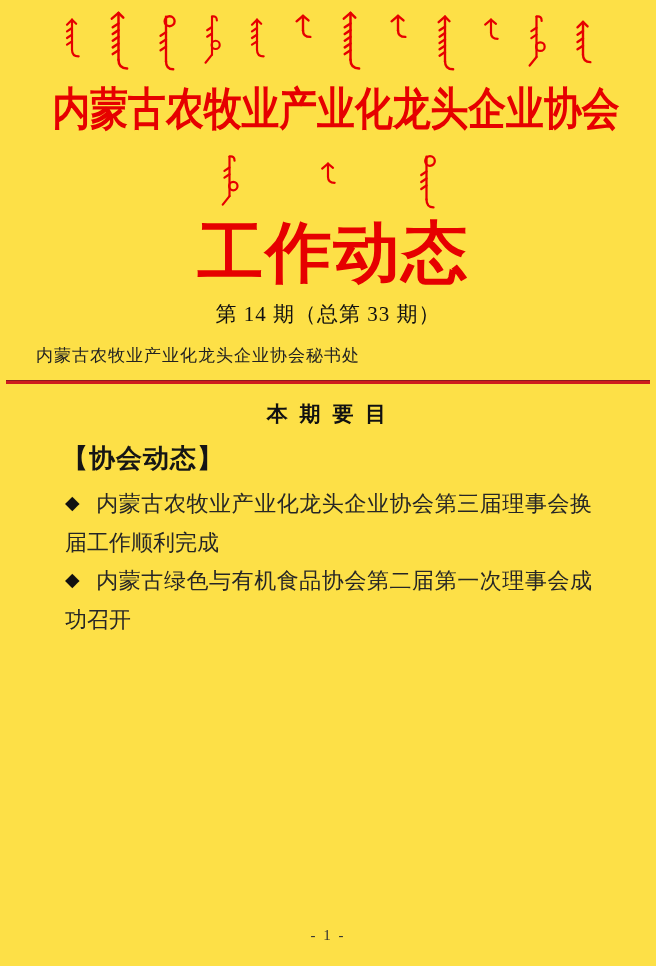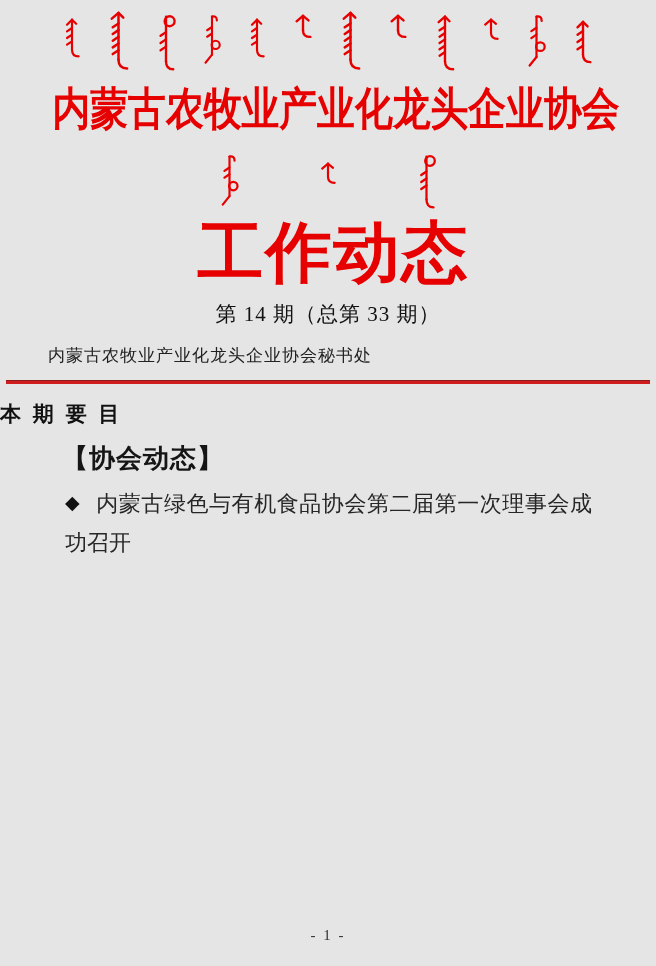--- a/index.html
+++ b/index.html
@@ -3,21 +3,21 @@
 <meta charset="utf-8">
 <style>
   :root{
     --accent-red:#e60000;
     --divider-red:#cf1d1d;
     --heading-black:#111111;
     --body-text:#262626;
   }
   html,body{margin:0;padding:0;background:#ffffff;}
   .page{
-    width:656px;height:966px;background:#e5e5e5;position:relative;
+    width:656px;height:966px;background:#fde047;position:relative;
     overflow:hidden;margin:0 auto;
     font-family:"Liberation Serif","DejaVu Serif",serif;
   }
   
   .mong-row{display:flex;justify-content:center;align-items:flex-start;}
   .mong-top{margin:10px 24px 0;gap:25px;height:68px;}
   .mong-mid{margin:20px 0 0;gap:78px;height:60px;}
   .mg{color:var(--accent-red);display:block;}
   .mt4{margin-top:4px;} .mt8{margin-top:8px;} .mt10{margin-top:10px;}
   
@@ -31,29 +31,29 @@
     margin:4px 0 0;text-align:center;color:var(--accent-red);
     font-size:66px;font-weight:bold;line-height:1.05;letter-spacing:2px;
     white-space:nowrap;
     padding-left:11px;
   }
   .issue-line{
     margin-top:12px;text-align:center;color:var(--heading-black);
     font-size:21px;font-weight:normal;letter-spacing:1px;
   }
   .pub-line{
-    margin:16px 48px 0;display:flex;justify-content:space-between;
+    margin:16px 36px 0;display:flex;justify-content:space-between;
     align-items:baseline;font-size:17px;color:#222222;letter-spacing:1px;
   }
   .divider{
     margin:13px 6px 0;height:3px;background:var(--divider-red);
     border-top:1px solid #8f1b1b;
   }
   .contents-title{
-    margin-top:16px;text-align:left;color:var(--heading-black);
+    margin-top:16px;text-align:center;color:var(--heading-black);
     font-size:21px;font-weight:bold;letter-spacing:3px;
     font-family:"Liberation Sans","DejaVu Sans",sans-serif;
   }
   .section-heading{
     margin:13px 62px 0;color:#151515;font-size:26px;font-weight:bold;
     font-family:"Liberation Sans","DejaVu Sans",sans-serif;letter-spacing:1px;
   }
   .toc{
     margin:9px 64px 0 65px;color:var(--body-text);
     font-size:22px;line-height:38px;text-align:justify;
@@ -169,19 +169,22 @@
   </div>
 
   <div class="divider"></div>
 
   <div class="contents-title">本 期 要 目</div>
 
   <div class="section-heading">【协会动态】</div>
 
   <div class="toc">
     <div class="toc-item">
+      <span class="bullet">◆</span><span>内蒙古农牧业产业化龙头企业协会第三届理事会换届工作顺利完成</span>
+    </div>
+    <div class="toc-item">
       <span class="bullet">◆</span><span>内蒙古绿色与有机食品协会第二届第一次理事会成功召开</span>
     </div>
   </div>
 
   <div class="page-num">- 1 -</div>
 
 </div>
 
 </body></html>

